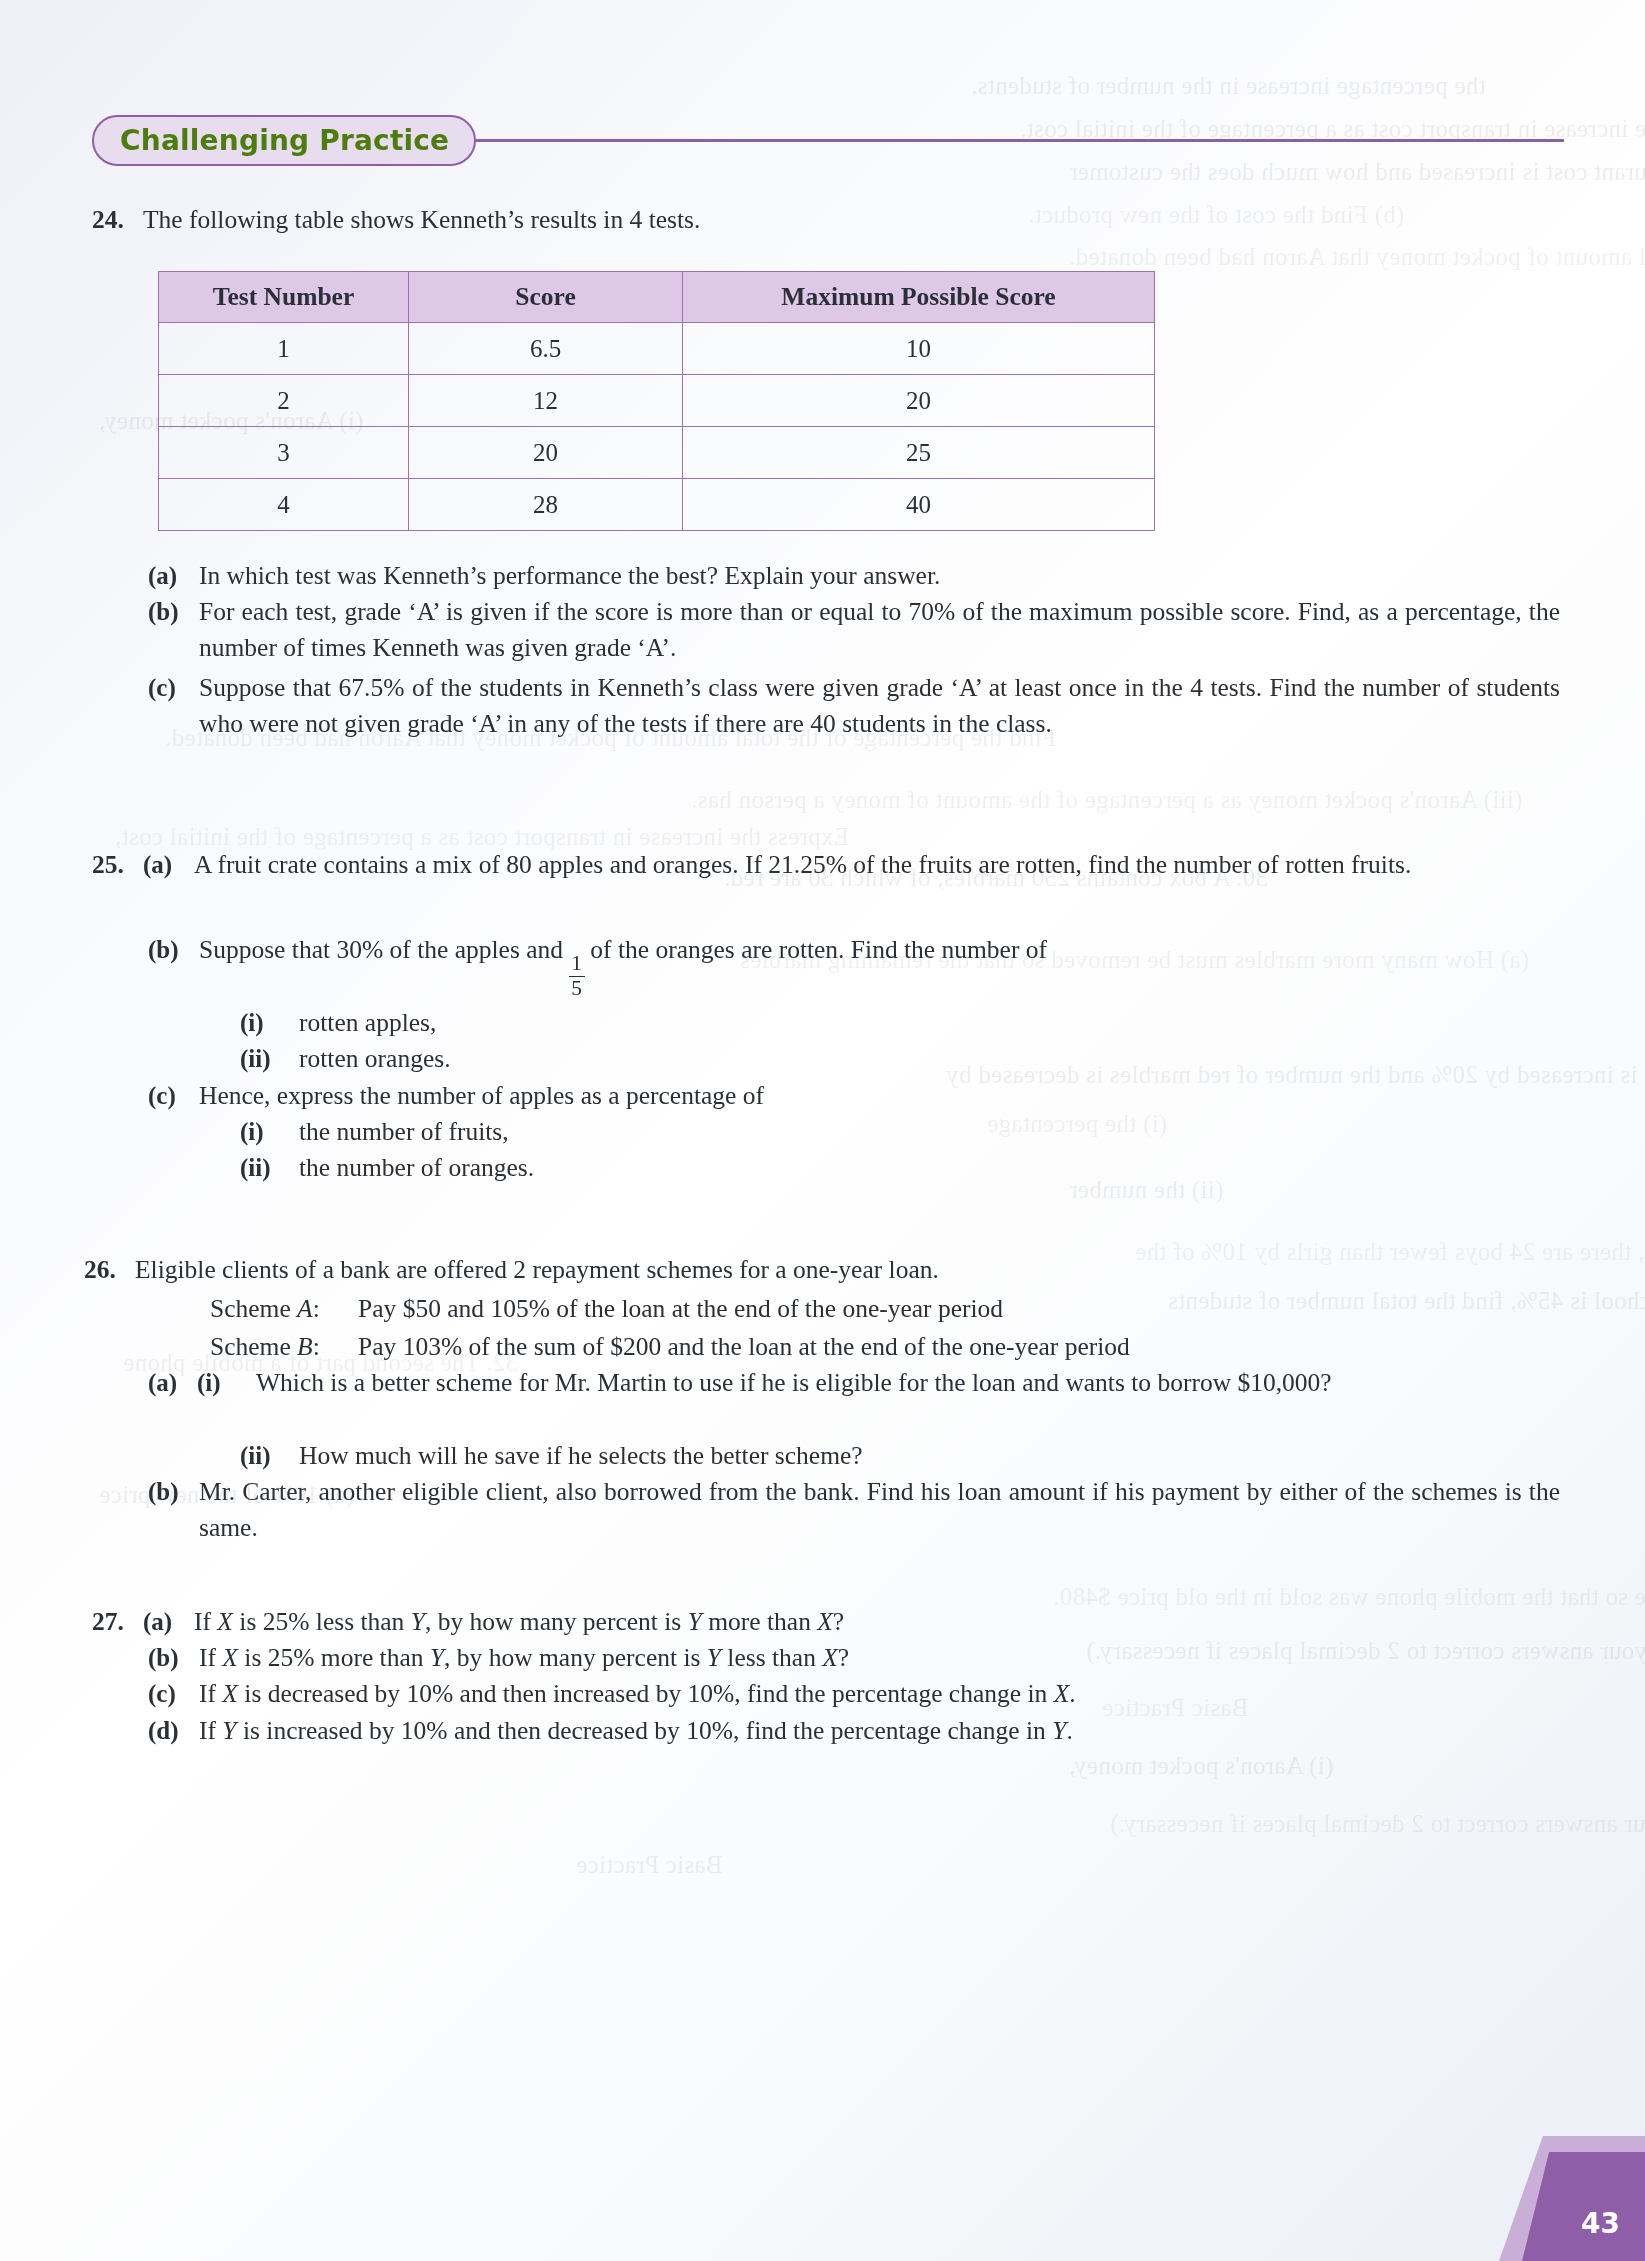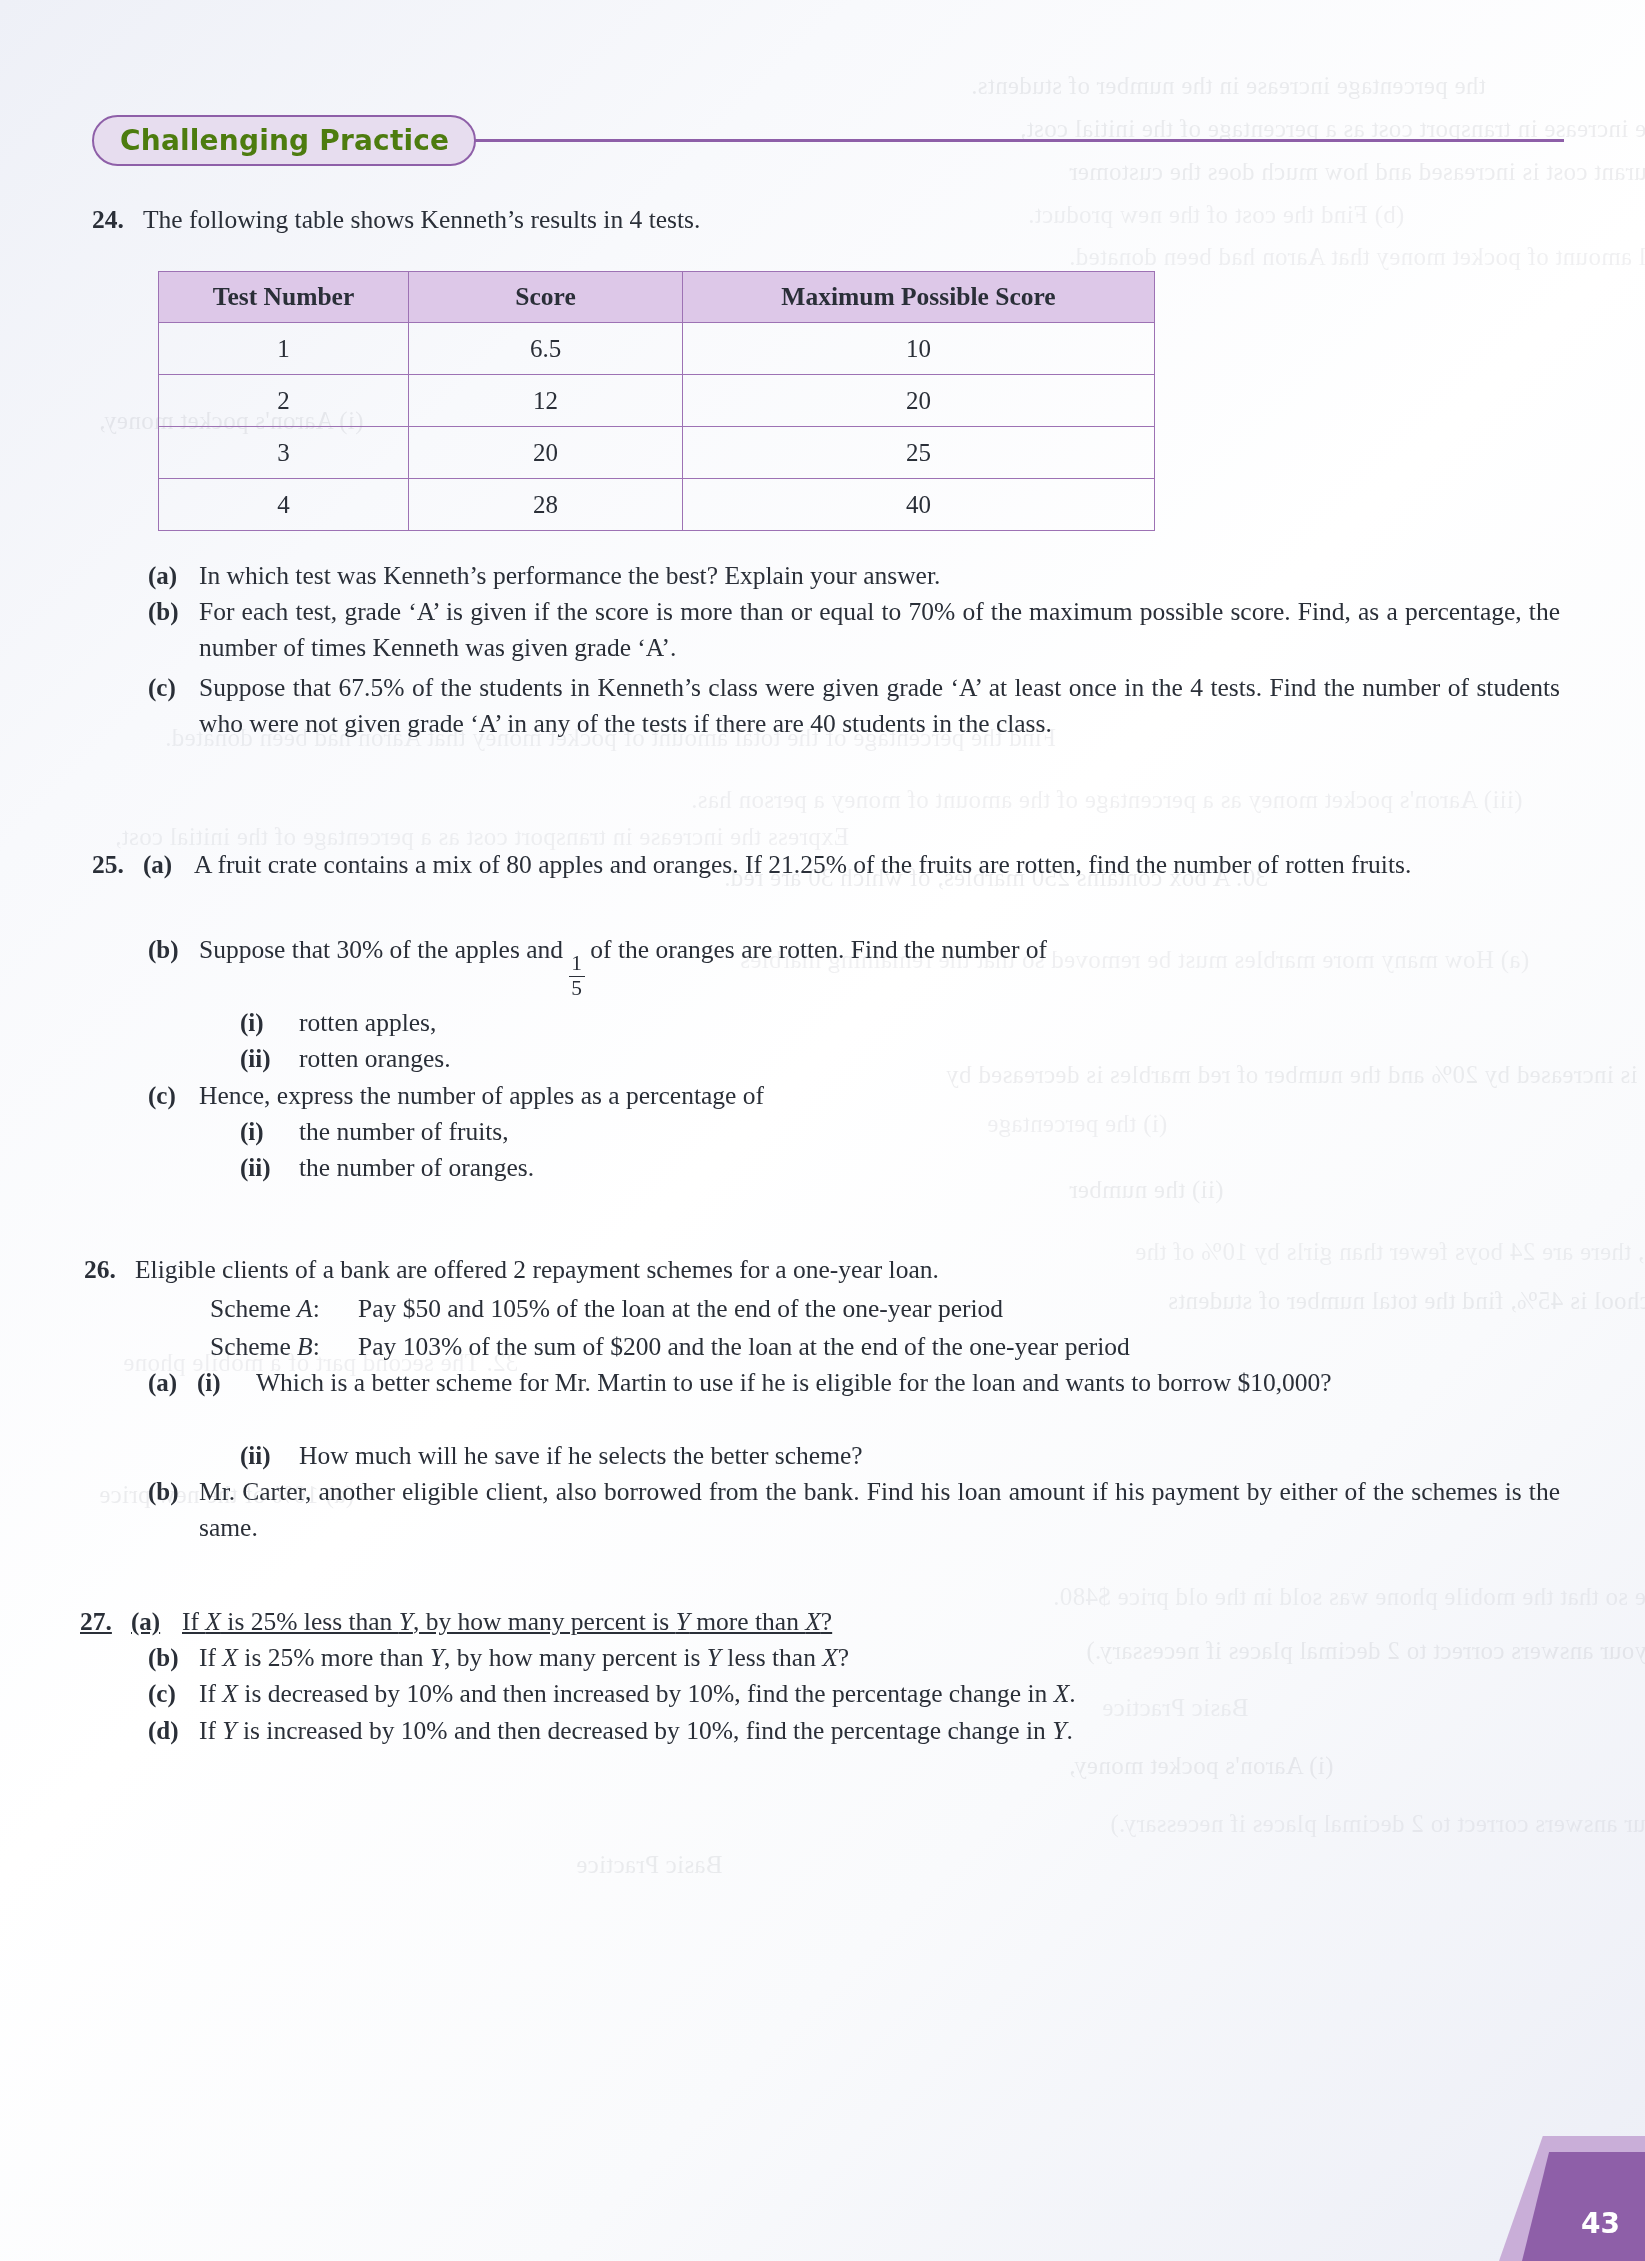--- a/index.html
+++ b/index.html
@@ -353,21 +353,21 @@
   <div class="row" style="position:absolute; left:240px; top:1438px;">
     <div class="lbl w-i">(ii)</div>
     <div class="txt nojustify">How much will he save if he selects the better scheme?</div>
   </div>
 
   <div class="row" style="position:absolute; left:148px; top:1474px; width:1419px;">
     <div class="lbl w-a">(b)</div>
     <div class="txt" style="width:1361px;">Mr. Carter, another eligible client, also borrowed from the bank. Find his loan amount if his payment by either of the schemes is the same.</div>
   </div>
 
-  <div class="q" style="left:80px; top:1604px; width:1481px;text-decoration:underline;">
+  <div class="q" style="left:92px; top:1604px; width:1481px;">
     <div class="qnum">27.</div>
     <div style="display:flex; align-items:flex-start;">
       <div class="lbl w-a">(a)</div>
       <div class="txt nojustify">If <em class="v">X</em> is 25% less than <em class="v">Y</em>, by how many percent is <em class="v">Y</em> more than <em class="v">X</em>?</div>
     </div>
   </div>
 
   <div class="row" style="position:absolute; left:148px; top:1640px;">
     <div class="lbl w-a">(b)</div>
     <div class="txt nojustify">If <em class="v">X</em> is 25% more than <em class="v">Y</em>, by how many percent is <em class="v">Y</em> less than <em class="v">X</em>?</div>

